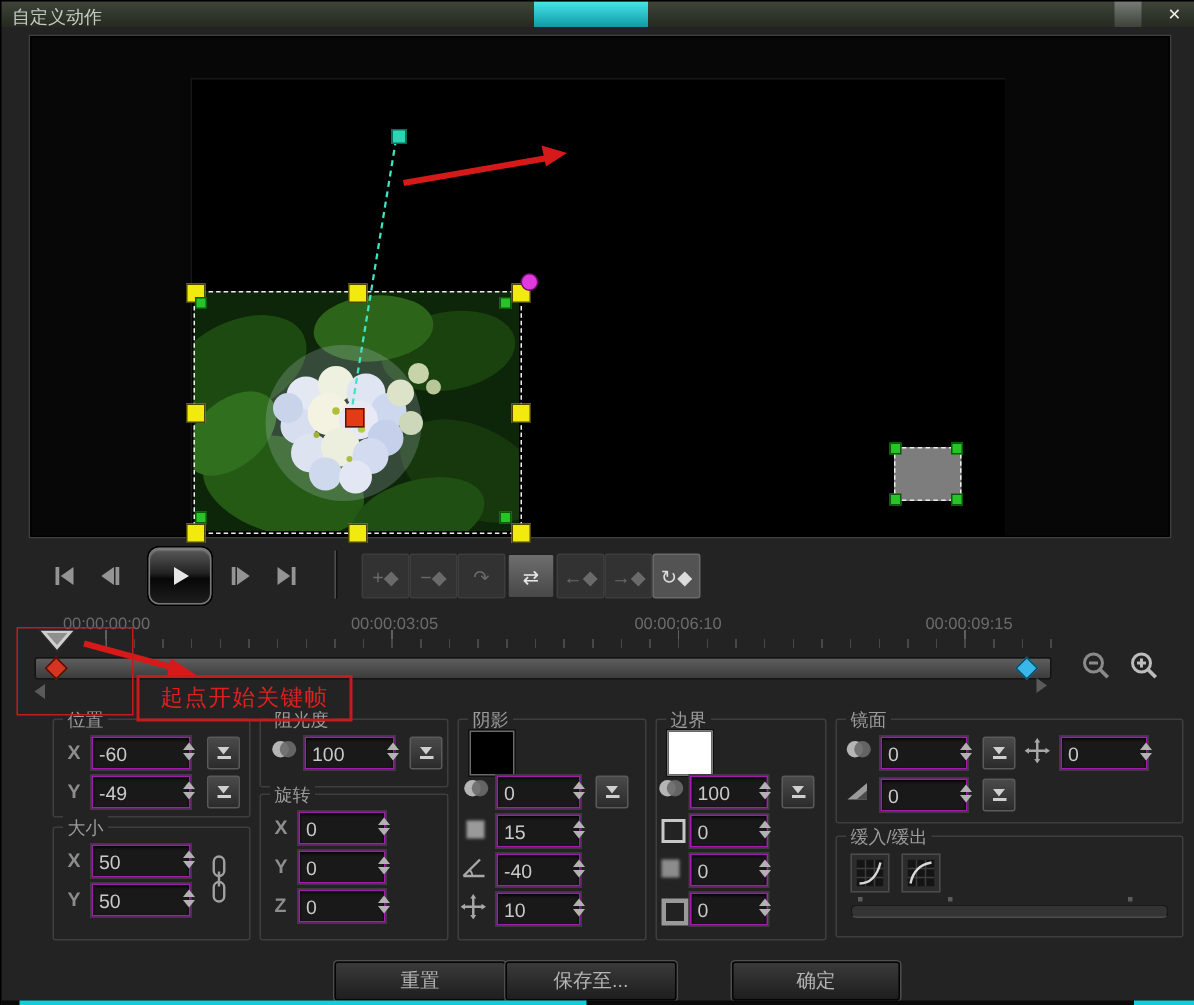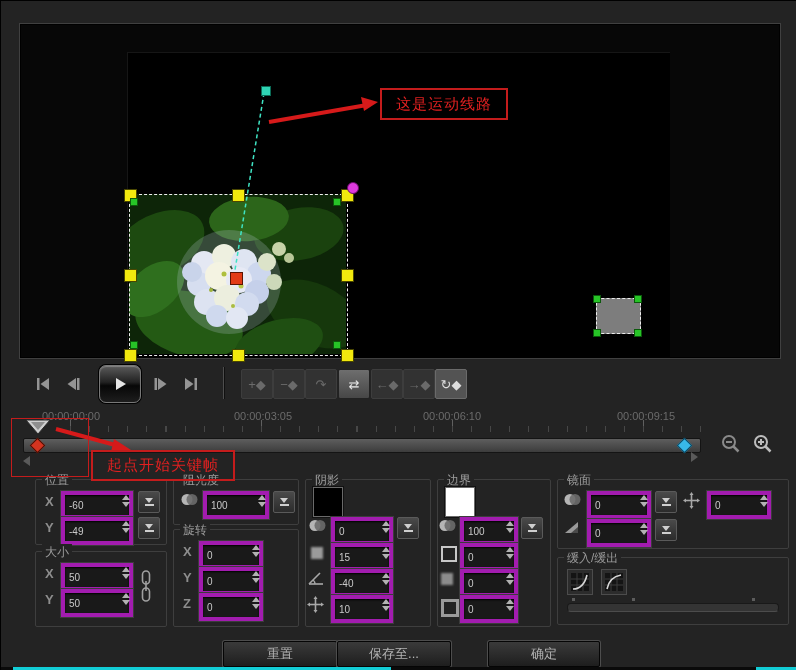--- a/index.html
+++ b/index.html
@@ -34,21 +34,21 @@
   
   .spin{position:absolute;width:14px;height:20px;display:flex;flex-direction:column;align-items:center;justify-content:center;gap:2px;}
   .spin i{display:block;width:0;height:0;border-left:4px solid transparent;border-right:4px solid transparent;}
   .spin .up{border-bottom:5px solid #b2b2b2;}
   .spin .dn{border-top:5px solid #b2b2b2;}
   .mini i{border-left-width:3px;border-right-width:3px;}
   .mini .up{border-bottom-width:4px;}.mini .dn{border-top-width:4px;}
   .dd{position:absolute;width:20px;height:20px;background:linear-gradient(#4a4a4a,#2b2b2b);border:1px solid #5a5a5a;border-radius:2px;display:flex;flex-direction:column;align-items:center;justify-content:center;}
   .dd i{width:0;height:0;border-left:4px solid transparent;border-right:4px solid transparent;border-top:5px solid #cfcfcf;}
   .dd u{display:block;width:9px;height:2px;background:#cfcfcf;margin-top:1px;}
-  .num{position:absolute;height:20px;background:#191919;border:4px solid #a21caf;box-shadow:0 0 0 1px #3c3c3c,inset 0 1px 2px #000;color:#c9c9c9;font-size:10px;padding:0 4px;font-family:"Liberation Sans",sans-serif;outline:none;}
+  .num{position:absolute;height:20px;background:#191919;border:1px solid #a21caf;box-shadow:0 0 0 1px #3c3c3c,inset 0 1px 2px #000;color:#c9c9c9;font-size:13px;padding:0 4px;font-family:"Liberation Sans",sans-serif;outline:none;}
   .grp{position:absolute;border:1px solid #3e3e3e;border-radius:2px;}
   .gttl{position:absolute;top:-8px;left:6px;background:#232323;padding:0 3px;font-size:12px;color:#9c9c9c;}
   .lbl{position:absolute;font-size:13px;font-weight:bold;color:#8d8d8d;}
   .swatch{position:absolute;width:28px;height:28px;border:1px solid #6a6a6a;box-shadow:0 0 0 1px #111;}
   .ico{position:absolute;display:flex;align-items:center;justify-content:center;}
   .sqicon{position:absolute;width:12px;height:12px;}
   
   .ticklabel{position:absolute;top:409px;font-size:11px;color:#6b6b6b;transform:translateX(-50%);white-space:nowrap;}
   .ticks-minor{position:absolute;left:69px;top:425px;width:640px;height:6px;background:repeating-linear-gradient(90deg,#474747 0 1px,transparent 1px 19.1px);}
   .ticks-major{position:absolute;left:69px;top:419px;width:640px;height:12px;background:repeating-linear-gradient(90deg,#606060 0 1px,transparent 1px 191px);}
@@ -64,20 +64,26 @@
   .wlogo{display:grid;grid-template-columns:16px 16px;grid-template-rows:16px 16px;gap:2px;}
   .wlogo b{background:#2e62aa;opacity:.85;}
   .wtext{font-size:27px;font-weight:bold;color:#2f62ac;white-space:nowrap;letter-spacing:1px;}
   .botstrip{position:absolute;top:666px;height:4px;background:#12cdd6;}
 </style>
 </head>
 <body>
 
 <div class="dialog">
 
+  <div class="titlebar">
+    <div class="deco-cyan"></div>
+    <div class="deco-gray"></div>
+    <span class="ttl">自定义动作</span>
+    <span class="closex">×</span>
+  </div>
 
   <div class="preview">
     <div class="vframe"></div>
 
     <svg style="position:absolute;left:109px;top:170px;z-index:2" width="217" height="160" viewBox="0 0 217 160">
       <rect width="217" height="160" fill="#0d2508"></rect>
       <ellipse cx="30" cy="50" rx="48" ry="30" fill="#1d4a10" transform="rotate(-25 30 50)"></ellipse>
       <ellipse cx="60" cy="130" rx="55" ry="32" fill="#245a14" transform="rotate(15 60 130)"></ellipse>
       <ellipse cx="170" cy="40" rx="45" ry="26" fill="#1a420e" transform="rotate(-10 170 40)"></ellipse>
       <ellipse cx="185" cy="120" rx="50" ry="30" fill="#16380c" transform="rotate(25 185 120)"></ellipse>
@@ -127,23 +133,20 @@
     <div class="endrect"></div>
     <div class="hg" style="left:573px;top:271px"></div>
     <div class="hg" style="left:614px;top:271px"></div>
     <div class="hg" style="left:573px;top:305px"></div>
     <div class="hg" style="left:614px;top:305px"></div>
 
     <div class="redsq"></div>
     <div class="cyansq"></div>
     <div class="magdot"></div>
 
-    <div class="redlabel" style="left:360px;top:64px;width:124px;height:28px">
-      <span>这是运动线路</span>
-    </div>
   </div>
 
   <svg class="overlay" viewBox="0 0 796 670">
     <line x1="263" y1="92" x2="233" y2="275" stroke="#3fe4c4" stroke-width="1.5" stroke-dasharray="4 3"></line>
     <line x1="268" y1="121" x2="366" y2="104" stroke="#d61a1a" stroke-width="4"></line>
     <polygon points="377,101 360,96 363,110" fill="#d61a1a"></polygon>
     <line x1="55" y1="428" x2="118" y2="445" stroke="#d61a1a" stroke-width="4"></line>
     <polygon points="130,449 113,438 110,451" fill="#d61a1a"></polygon>
   </svg>
 

